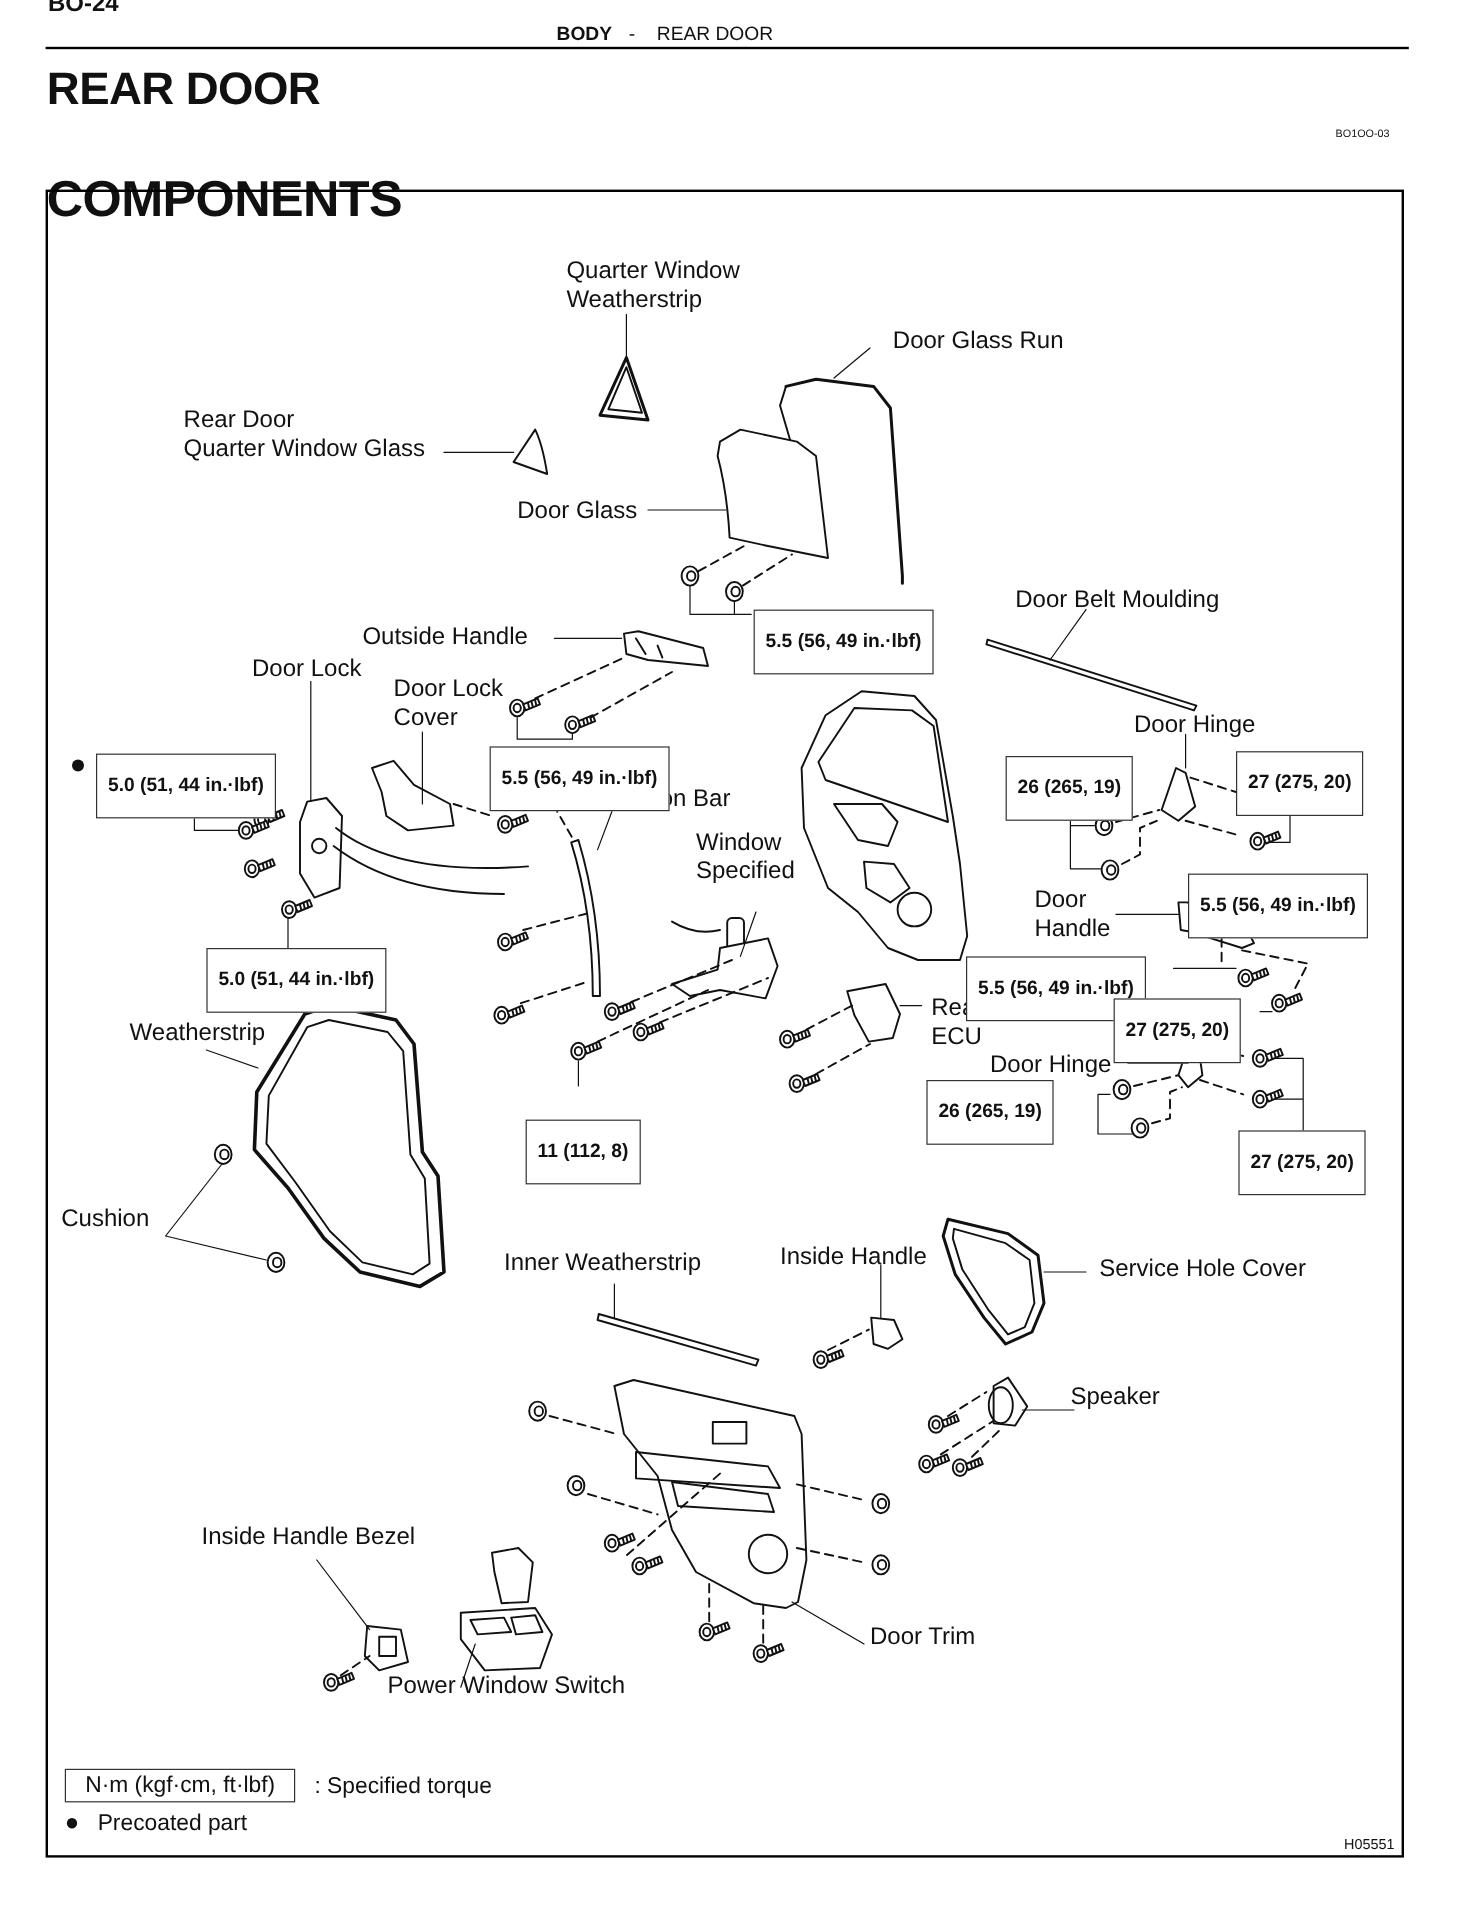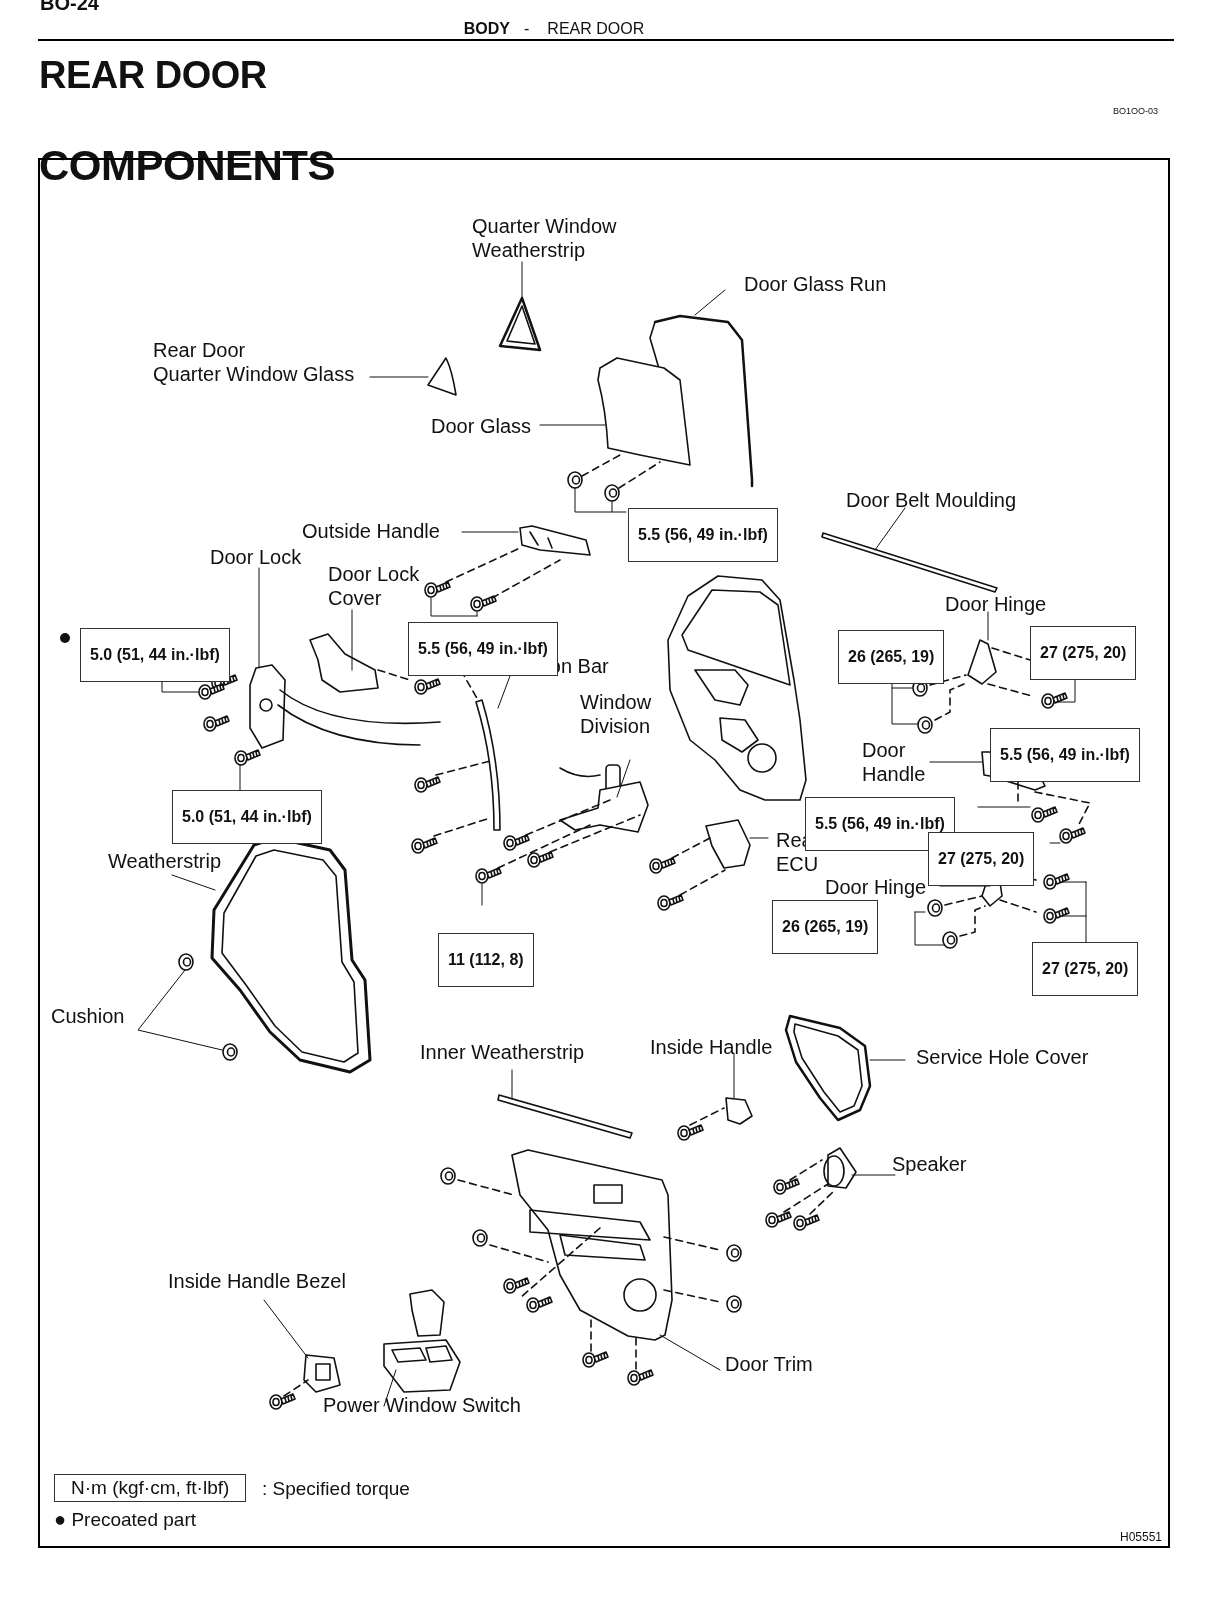--- a/index.html
+++ b/index.html
@@ -282,21 +282,21 @@
 <div class="abs lbl" style="left:846px;top:488px;">Door Belt Moulding</div>
 <div class="abs lbl" style="left:302px;top:519px;">Outside Handle</div>
 <div class="abs lbl" style="left:210px;top:545px;">Door Lock</div>
 <div class="abs lbl" style="left:328px;top:562px;">
   <div>Door Lock</div>
   <div>Cover</div>
 </div>
 <div class="abs lbl" style="left:502px;top:654px;">Division Bar</div>
 <div class="abs lbl" style="left:580px;top:690px;">
   <div>Window</div>
-  <div>Division</div>
+  <div>Specified</div>
 </div>
 <div class="abs lbl" style="left:945px;top:592px;">Door Hinge</div>
 <div class="abs lbl" style="left:862px;top:738px;">
   <div>Door</div>
   <div>Handle</div>
 </div>
 <div class="abs lbl" style="left:776px;top:828px;">
   <div>Rear Door</div>
   <div>ECU</div>
 </div>
@@ -321,15 +321,15 @@
 <div class="abs tq" style="left:990px;top:728px;">5.5 (56, 49 in.·lbf)</div>
 <div class="abs tq" style="left:805px;top:797px;">5.5 (56, 49 in.·lbf)</div>
 <div class="abs tq" style="left:928px;top:832px;">27 (275, 20)</div>
 <div class="abs tq" style="left:772px;top:900px;">26 (265, 19)</div>
 <div class="abs tq" style="left:1032px;top:942px;">27 (275, 20)</div>
 
 <div class="abs legend-box">N·m (kgf·cm, ft·lbf)</div>
 <div class="abs legend-text">: Specified torque</div>
 <div class="abs" style="left:54px;top:1508px;font-size:19px;">
   <span class="bullet">●</span>
-  <span style="">Precoated part</span>
+  <span style="margin-left:10px;">Precoated part</span>
 </div>
 <div class="abs fig-code">H05551</div>
 
 </body></html>

